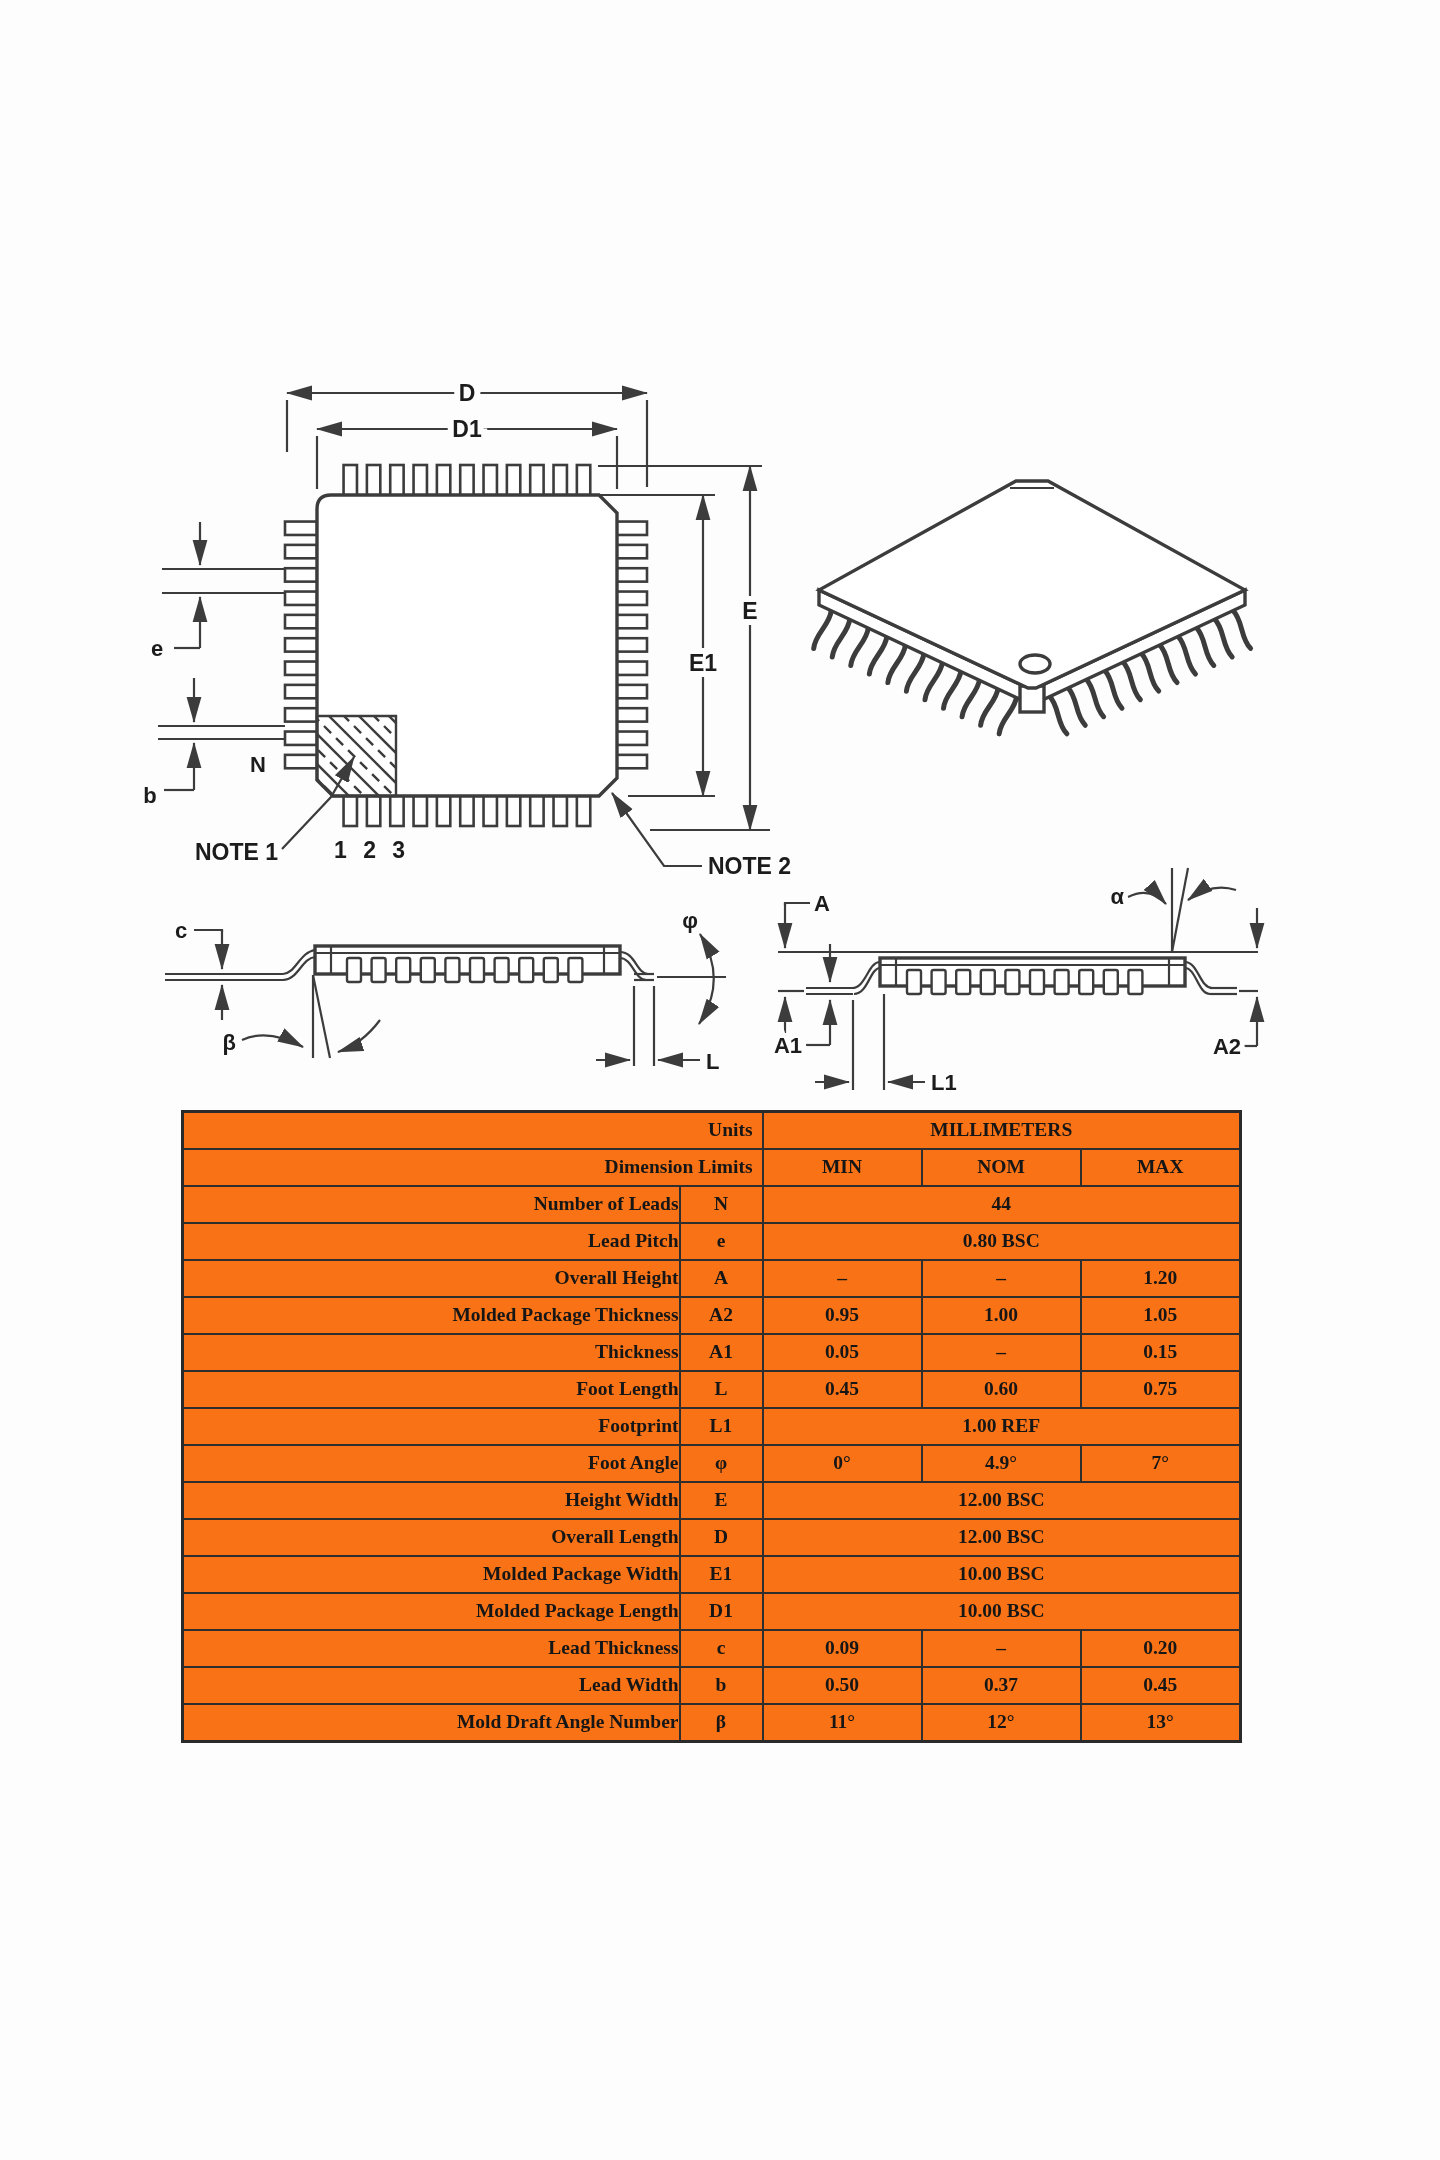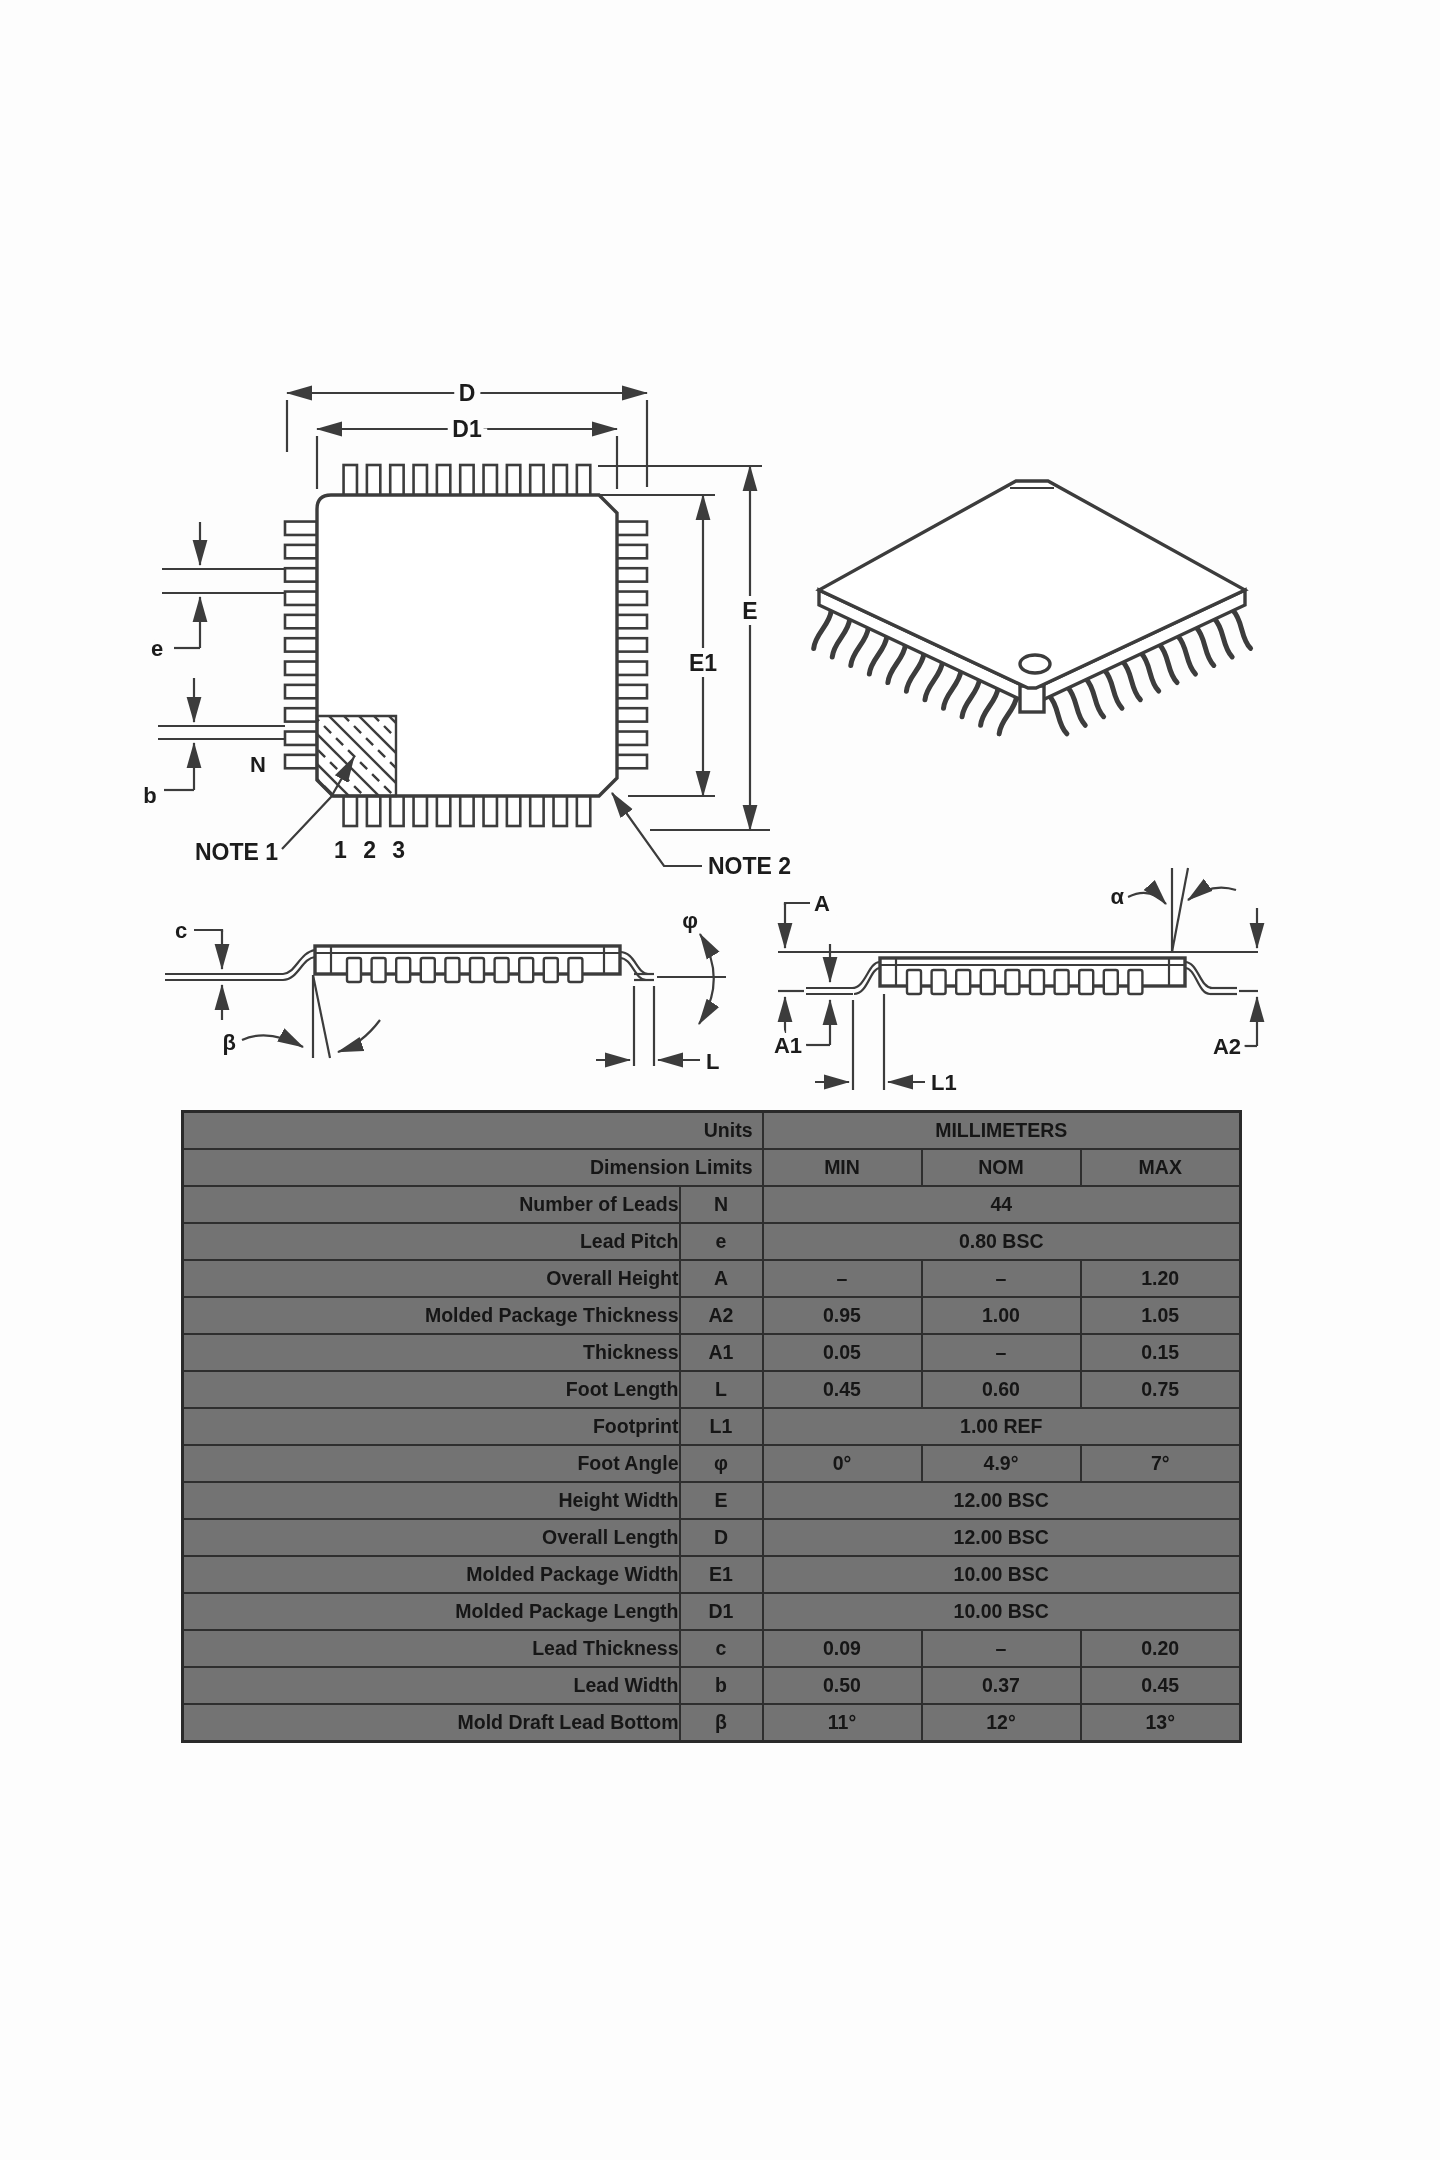--- a/index.html
+++ b/index.html
@@ -11,21 +11,21 @@
   .smalltxt{font-size:22px;paint-order:stroke;stroke:#fdfdfd;stroke-width:10px;}
   .notetxt{font-size:23px;}
   .ln{stroke:#3c3c3c;stroke-width:2.2;fill:none;}
   .body{stroke:#3c3c3c;stroke-width:3.4;fill:#ffffff;}
   .pin{stroke:#3c3c3c;stroke-width:2.6;fill:#ffffff;}
   .tooth{stroke:#3c3c3c;stroke-width:2.4;fill:#ffffff;}
   .lead{stroke:#3c3c3c;stroke-width:5;fill:none;stroke-linecap:round;}
   .hatch{stroke:#3c3c3c;stroke-width:2.4;fill:none;}
 
   table.dims{position:absolute;left:181px;top:1110px;width:1058px;border-collapse:collapse;
-     table-layout:fixed;background:#737373;}
+     table-layout:fixed;background:#f97316;font-family:Liberation Serif, serif;}
   table.dims td{border:2px solid #2e2e2e;height:35px;padding:0;font-size:19.5px;font-weight:bold;
      color:#161616;text-align:center;vertical-align:middle;line-height:1.05;}
   table.dims{border:3px solid #2a2a2a;}
   table.dims td.lbl{text-align:right;padding-left:9px;}
   table.dims td.rhead{text-align:right;padding-right:9px;}
 </style>
 </head>
 <body>
 
 <div class="page">
@@ -389,21 +389,21 @@
           <td>0.20</td>
         </tr>
         <tr>
           <td class="lbl">Lead Width</td>
           <td>b</td>
           <td>0.50</td>
           <td>0.37</td>
           <td>0.45</td>
         </tr>
         <tr>
-          <td class="lbl">Mold Draft Lead Bottom</td>
+          <td class="lbl">Mold Draft Angle Number</td>
           <td>β</td>
           <td>11°</td>
           <td>12°</td>
           <td>13°</td>
         </tr>
       </tbody>
 </table>
 
 </div>
 

